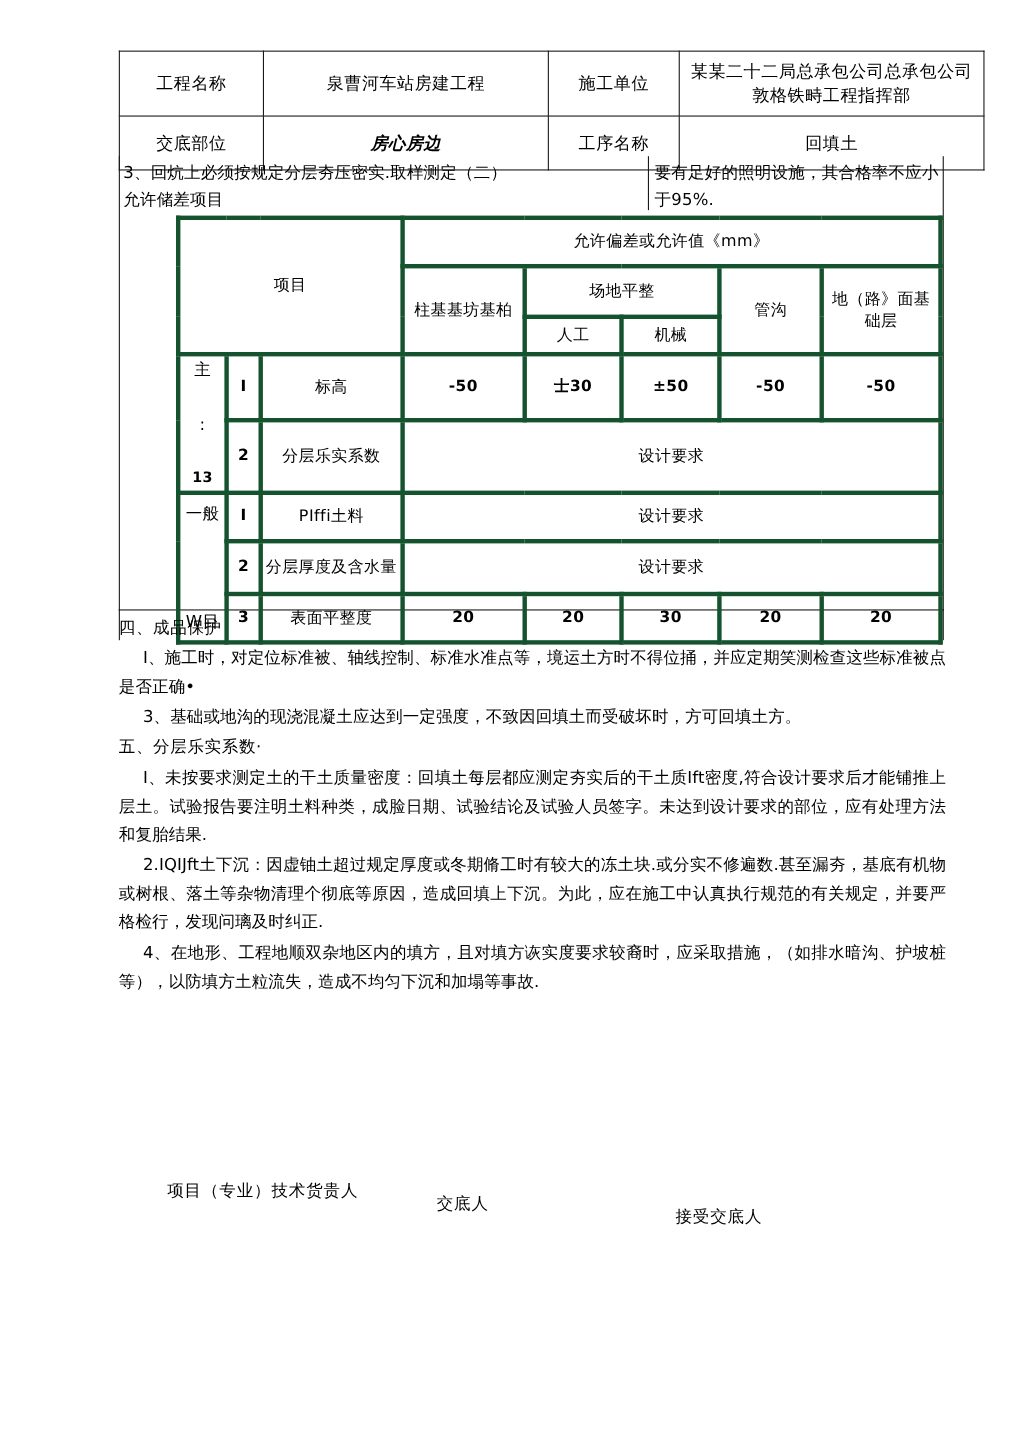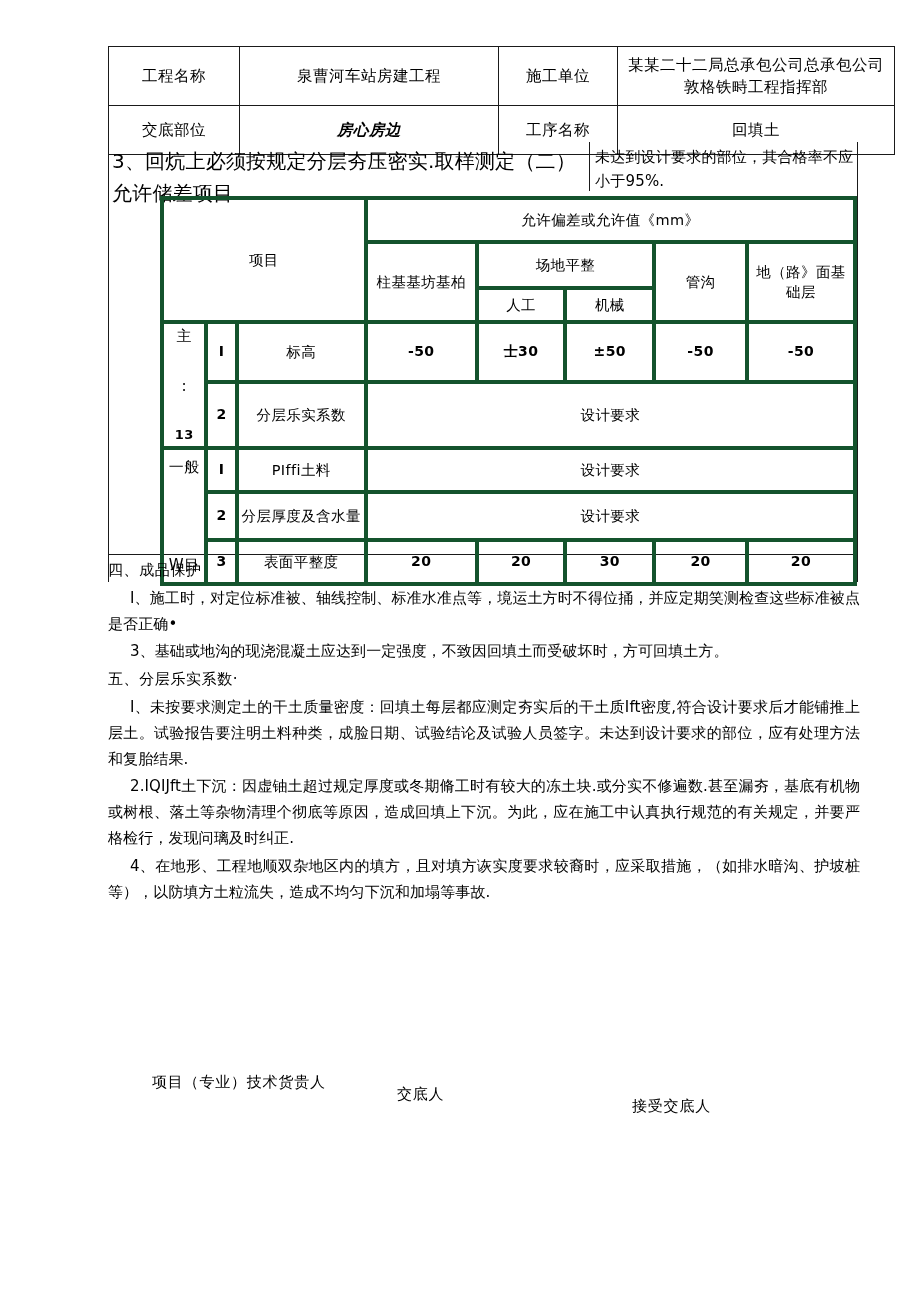--- a/index.html
+++ b/index.html
@@ -67,21 +67,21 @@
     top: 0px;
     width: 0;
     height: 49px;
     border-left: 1px solid #1a1a1a;
   }
   .note-left {
     position: absolute;
     left: 3px;
     top: 3px;
     width: 472px;
-    font-size: 20px;
+    font-size: 15px;
     line-height: 1.62;
     letter-spacing: 0.2px;
   }
   .note-right {
     position: absolute;
     left: 486px;
     top: 3px;
     width: 262px;
     font-size: 15px;
     line-height: 1.62;
@@ -178,21 +178,21 @@
     height: 60px;
     font-size: 15px;
     letter-spacing: 0.8px;
   }
   .sig {
     position: absolute;
     white-space: nowrap;
   }
   .sig-a { left: 0px;   top: 0px; margin-left: 40px; }
   .sig-b { left: 285px; top: 12px; }
-  .sig-c { left: 520px; top: 24px; }
+  .sig-c { left: 502px; top: 24px; }
 </style>
 </head>
 <body>
 
 <div class="page">
 
   <table class="hdr-table">
     <tbody>
         <tr class="r1">
       <td class="lbl">工程名称</td>
@@ -212,21 +212,21 @@
   </tbody>
     </table>
 
   <div class="note-frame">
     <div class="note-divider"></div>
     <div class="note-left">
       <div>3、回炕上必须按规定分层夯压密实.取样测定（二）</div>
       <div>允许储差项目</div>
     </div>
     <div class="note-right">
-      <div>未达到设计要求的部位，其合格率不应小于95%.</div>
+      <div>要有足好的照明设施，其合格率不应小于95%.</div>
     </div>
   </div>
 
   <table class="spec-table">
     <colgroup>
       <col class="c-grp">
         <col class="c-no">
         <col class="c-item">
       <col class="c-zj">
         <col class="c-rg">

